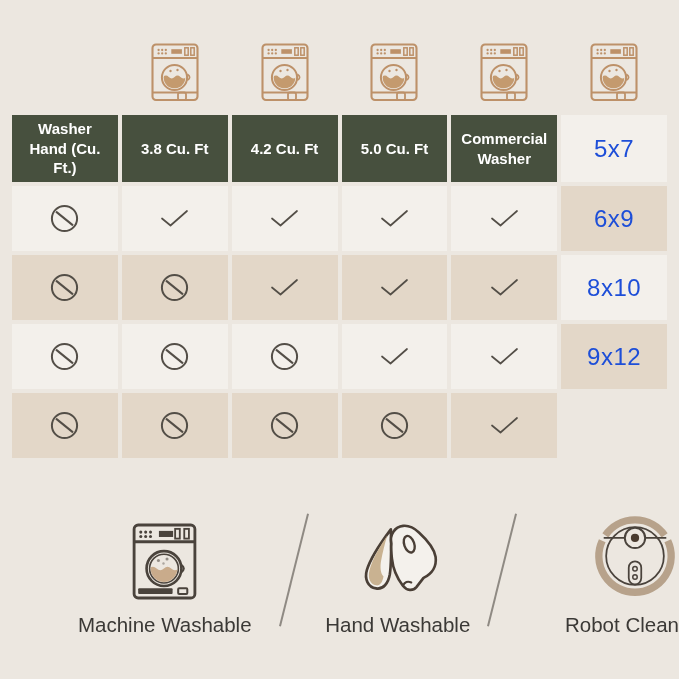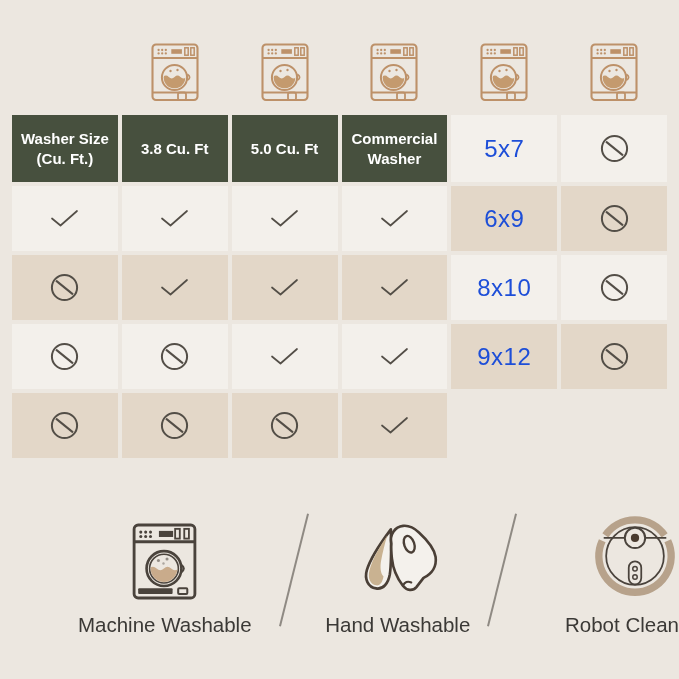--- a/index.html
+++ b/index.html
@@ -236,22 +236,23 @@
       <path d="M12 34 q2.9 -2.8 5.8 0 q2.9 2.8 5.8 0 q2.9 -2.8 5.8 0 q2.9 2.8 5.8 0 L35.2 46 L12 46 Z" fill="#c49a6e"></path>
       <circle cx="19.5" cy="28" r="1.2" fill="#bd9169"></circle>
       <circle cx="26.5" cy="27" r="1.2" fill="#bd9169"></circle>
     </g>
   </svg>
 </div>
 </div>
 
 <div class="comp-table">
 
-  <div class="cell head">Washer Size (Cu. Ft.)</div>
+  <div class="cell head">Washer Hand (Cu. Ft.)</div>
   <div class="cell head">3.8 Cu. Ft</div>
+  <div class="cell head">4.2 Cu. Ft</div>
   <div class="cell head">5.0 Cu. Ft</div>
   <div class="cell head">Commercial Washer</div>
 
   <div class="cell row-light size-label">5x7</div>
   <div class="cell row-light">
   <svg width="29" height="29" viewBox="0 0 29 29">
     <circle cx="14.5" cy="14.5" r="12.6" fill="none" stroke="#534e47" stroke-width="2"></circle>
     <line x1="6" y1="7.6" x2="23" y2="21.4" stroke="#534e47" stroke-width="2"></line>
   </svg>
 </div>

